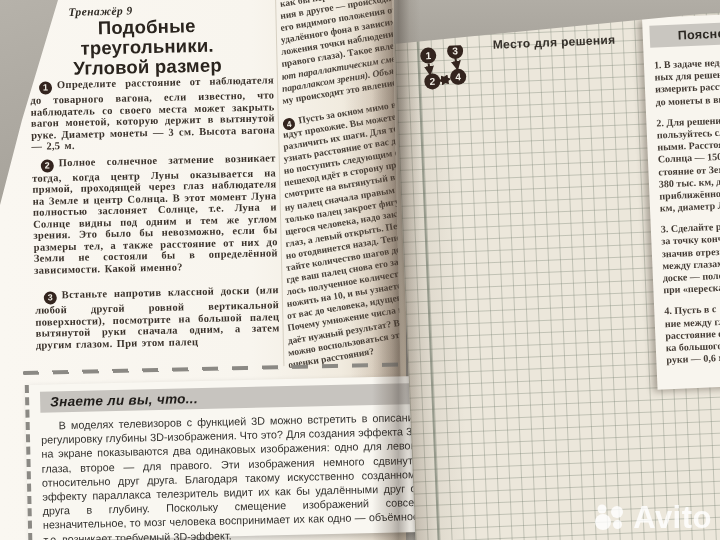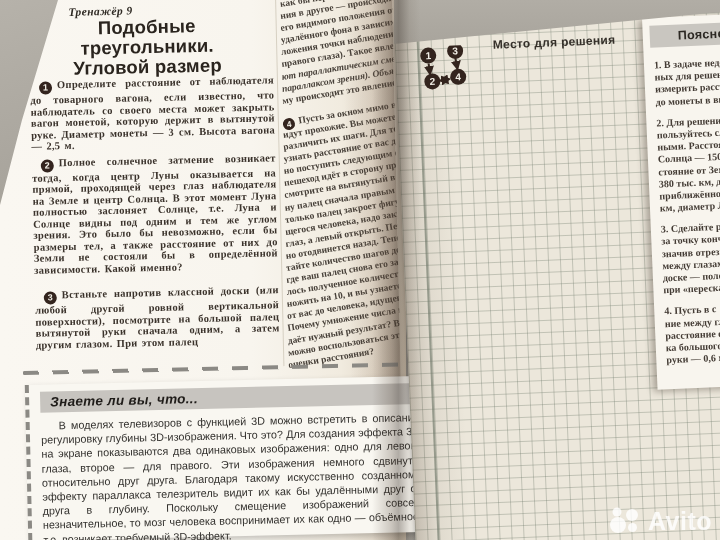--- a/index.html
+++ b/index.html
@@ -81,21 +81,21 @@
                 background:linear-gradient(160deg,#b6b2aa,#a4a098);
                 clip-path:polygon(0 0,58px 0,22px 120px,0 205px);}
   .bg-strip-top{position:absolute;left:394px;top:0;width:326px;height:46px;z-index:4;
                 background:linear-gradient(#b1ada5,#a8a49c);
                 clip-path:polygon(0 0,326px 0,326px 12px,0 44px);}
   .spine-shadow{position:absolute;left:372px;top:0;width:48px;height:540px;z-index:5;pointer-events:none;
                 background:linear-gradient(90deg,rgba(74,60,48,0) 0%,rgba(74,60,48,.26) 40%,rgba(50,40,32,.36) 55%,rgba(74,60,48,.10) 78%,rgba(74,60,48,0) 100%);}
 
   
   .watermark{position:absolute;right:8px;bottom:4px;z-index:6;display:flex;align-items:center;gap:8px;
-             color:rgba(255,255,255,.82);font-weight:bold;font-size:25px;letter-spacing:.5px;}
+             color:rgba(255,255,255,.82);font-weight:bold;font-size:31px;letter-spacing:.5px;}
 </style>
 </head>
 <body>
 
 <div class="scene">
 
   <div class="left-page">
     <div class="lp-rot">
       <div class="tren-header">Тренажёр 9</div>
       <div class="page-title">

